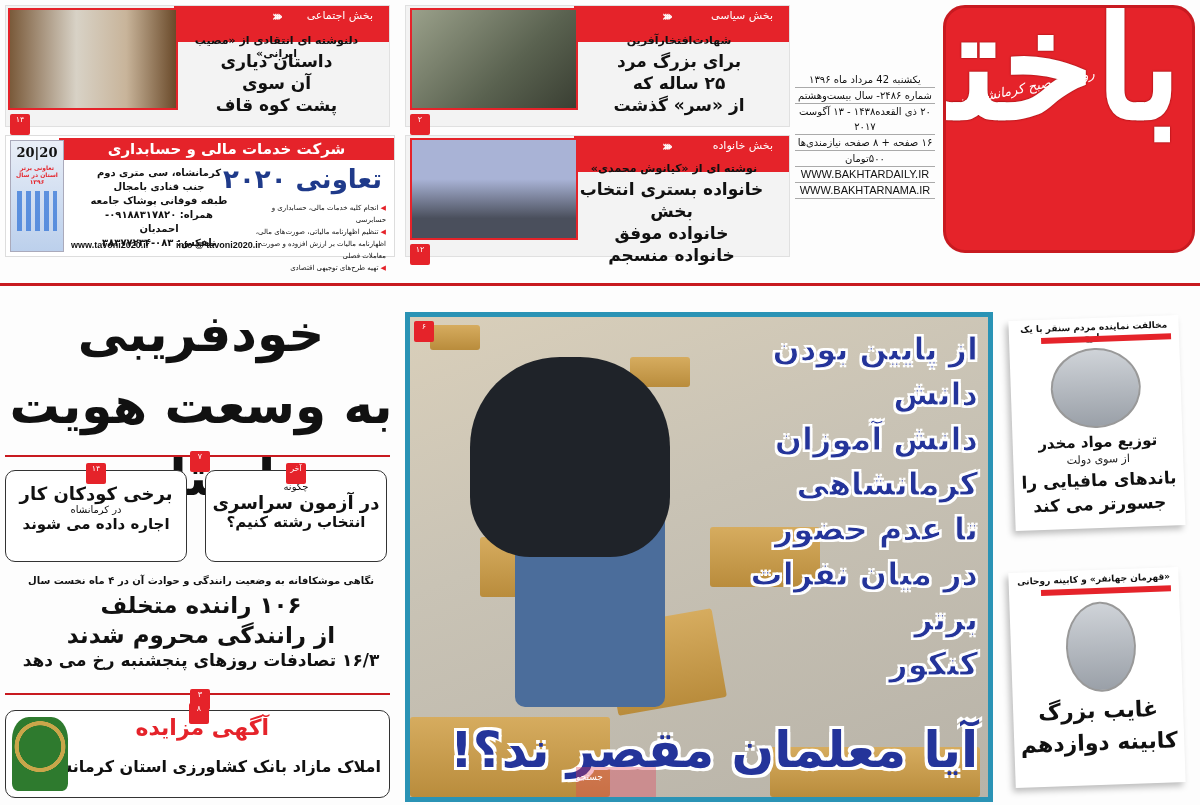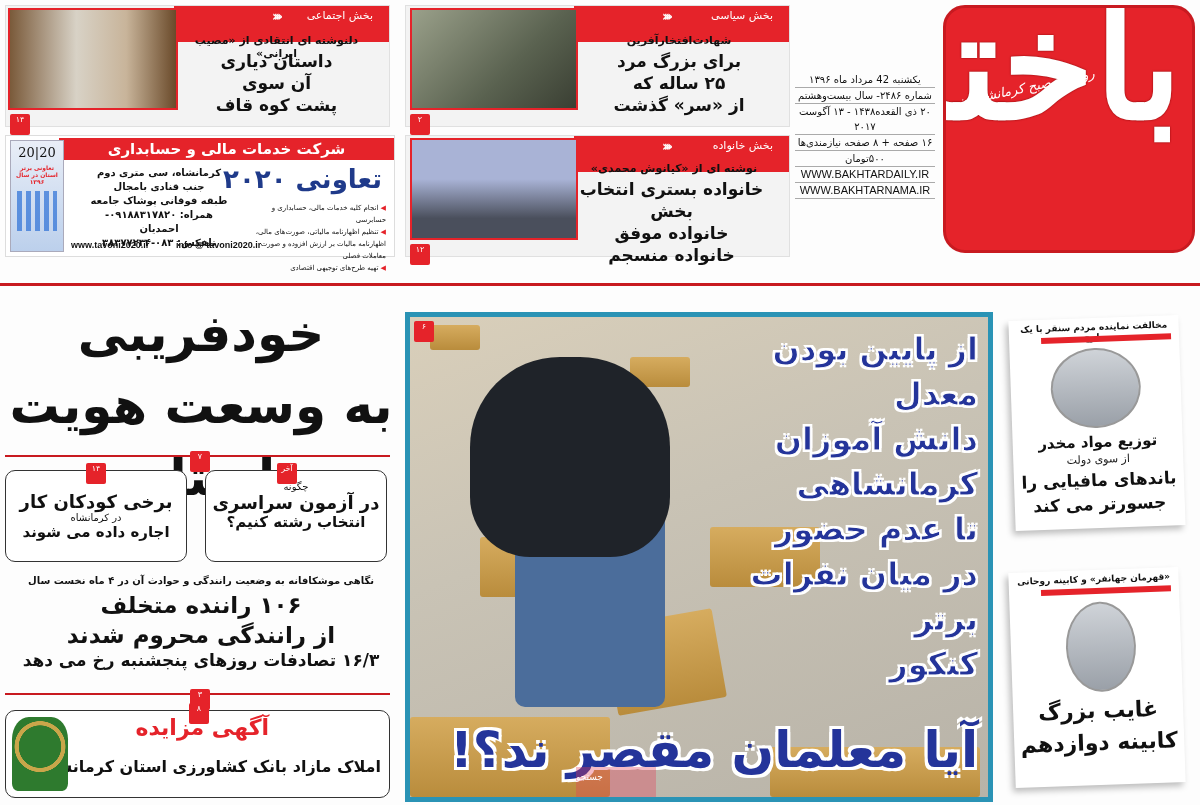--- a/index.html
+++ b/index.html
@@ -28,21 +28,21 @@
   
   .ad { left: 5px; top: 135px; width: 390px; height: 122px; background: #fff; border: 1px solid #ddd; }
   .ad-head { position: absolute; right: 0; top: 2px; width: 335px; height: 22px; background: #e5232a; color: #fff; font-weight: bold; font-size: 15px; text-align: center; line-height: 22px; }
   .ad-brand { position: absolute; right: 12px; top: 28px; font-size: 26px; font-weight: bold; color: #1f3a8a; }
   .ad-list { position: absolute; right: 8px; top: 66px; width: 140px; font-size: 7px; line-height: 12px; list-style: none; }
   .ad-list li::before { content: "◀ "; color: #e5232a; }
   .ad-addr { position: absolute; right: 165px; top: 30px; width: 140px; font-size: 10px; font-weight: bold; line-height: 14px; text-align: center; }
   .ad-web { position: absolute; left: 65px; bottom: 6px; font-size: 9px; font-family: "Liberation Sans", sans-serif; direction: ltr; font-weight: bold; }
   .ad-mail { position: absolute; left: 170px; bottom: 6px; font-size: 9px; font-family: "Liberation Sans", sans-serif; direction: ltr; font-weight: bold; }
   .ad-side { position: absolute; left: 4px; top: 4px; width: 54px; height: 112px; background: linear-gradient(#e9eef7, #bcd0ec); border: 1px solid #aab; }
-  .ad-side .mark { font-family: "DejaVu Serif", serif; font-size: 13px; font-weight: normal; text-align: center; margin-top: 4px; direction: ltr; }
+  .ad-side .mark { font-family: "DejaVu Serif", serif; font-size: 13px; font-weight: bold; text-align: center; margin-top: 4px; direction: ltr; }
   .ad-side .note { font-size: 6px; color: #e5232a; text-align: center; font-weight: bold; margin-top: 4px; }
   .ad-side .chart { margin: 6px auto 0; width: 40px; height: 40px; background: repeating-linear-gradient(90deg, #2a6fd6 0 5px, transparent 5px 9px); opacity: .7; }
 
   .rule { left: 0; top: 283px; width: 1200px; height: 3px; background: #c81a20; }
 
   
   .card { background: #fff; box-shadow: -3px 4px 6px rgba(0,0,0,.25); transform: rotate(-2deg); }
   .card .kick { position: absolute; top: 4px; right: 6px; left: 6px; font-size: 9px; font-weight: bold; text-align: center; }
   .card .bar { position: absolute; top: 18px; right: 8px; width: 130px; height: 6px; background: #e5232a; }
   .card .oval { position: absolute; border-radius: 50%; border: 2px solid #999; background: linear-gradient(#cfd3d8, #9aa0a8); overflow: hidden; }
@@ -182,47 +182,47 @@
   <div class="desk" style="left:220px;top:40px;width:60px;height:30px;"></div>
   <div class="desk" style="left:70px;top:220px;width:120px;height:60px;"></div>
   <div class="desk" style="left:300px;top:210px;width:110px;height:60px;"></div>
   <div class="desk" style="left:360px;top:430px;width:210px;height:50px;"></div>
   <div class="desk" style="left:0px;top:400px;width:200px;height:80px;"></div>
   <div class="desk" style="left:200px;top:300px;width:110px;height:90px;transform:rotate(-10deg);"></div>
   <div class="jeans"></div>
   <div class="person"></div>
   <div class="pg" style="left:4px;top:4px;">۶</div>
   <div class="main-head">
-    <div>از پایین بودن معدل</div>
+    <div>از پایین بودن دانش</div>
     <div>دانش آموزان</div>
     <div>کرمانشاهی</div>
     <div>تا عدم حضور</div>
     <div>در میان نفرات برتر</div>
     <div>کنکور</div>
   </div>
   <div class="main-q">آیا معلمان مقصر ند؟!</div>
   <div class="wm">جستجو</div>
 </div>
 
 <div class="abs big-head">
   <div>خودفریبی</div>
   <div>به وسعت هویت استان</div>
 </div>
 <div class="abs lrule"></div>
 <div class="pg" style="left:190px;top:451px;">۷</div>
 
 <div class="abs box" style="left:205px;top:470px;width:182px;height:92px;">
-  <div class="pg" style="left:71px;top:-8px;">آخر</div>
+  <div class="pg" style="left:80px;top:-8px;">آخر</div>
   <div class="s" style="margin-top:10px;">چگونه</div>
   <div class="a">در آزمون سراسری</div>
   <div class="a" style="font-size:15px;">انتخاب رشته کنیم؟</div>
 </div>
 <div class="abs box" style="left:5px;top:470px;width:182px;height:92px;">
   <div class="pg" style="left:80px;top:-8px;">۱۴</div>
-  <div class="a" style="margin-top:20px;">برخی کودکان کار</div>
+  <div class="a" style="margin-top:12px;">برخی کودکان کار</div>
   <div class="s">در کرمانشاه</div>
   <div class="a" style="font-size:15px;">اجاره داده می شوند</div>
 </div>
 
 <div class="abs kick2">نگاهی موشکافانه به وضعیت رانندگی و حوادث آن در ۴ ماه نخست سال</div>
 <div class="abs h2">
   <div>۱۰۶ راننده متخلف</div>
   <div>از رانندگی محروم شدند</div>
 </div>
 <div class="abs h3">۱۶/۳ تصادفات روزهای پنجشنبه رخ می دهد</div>

